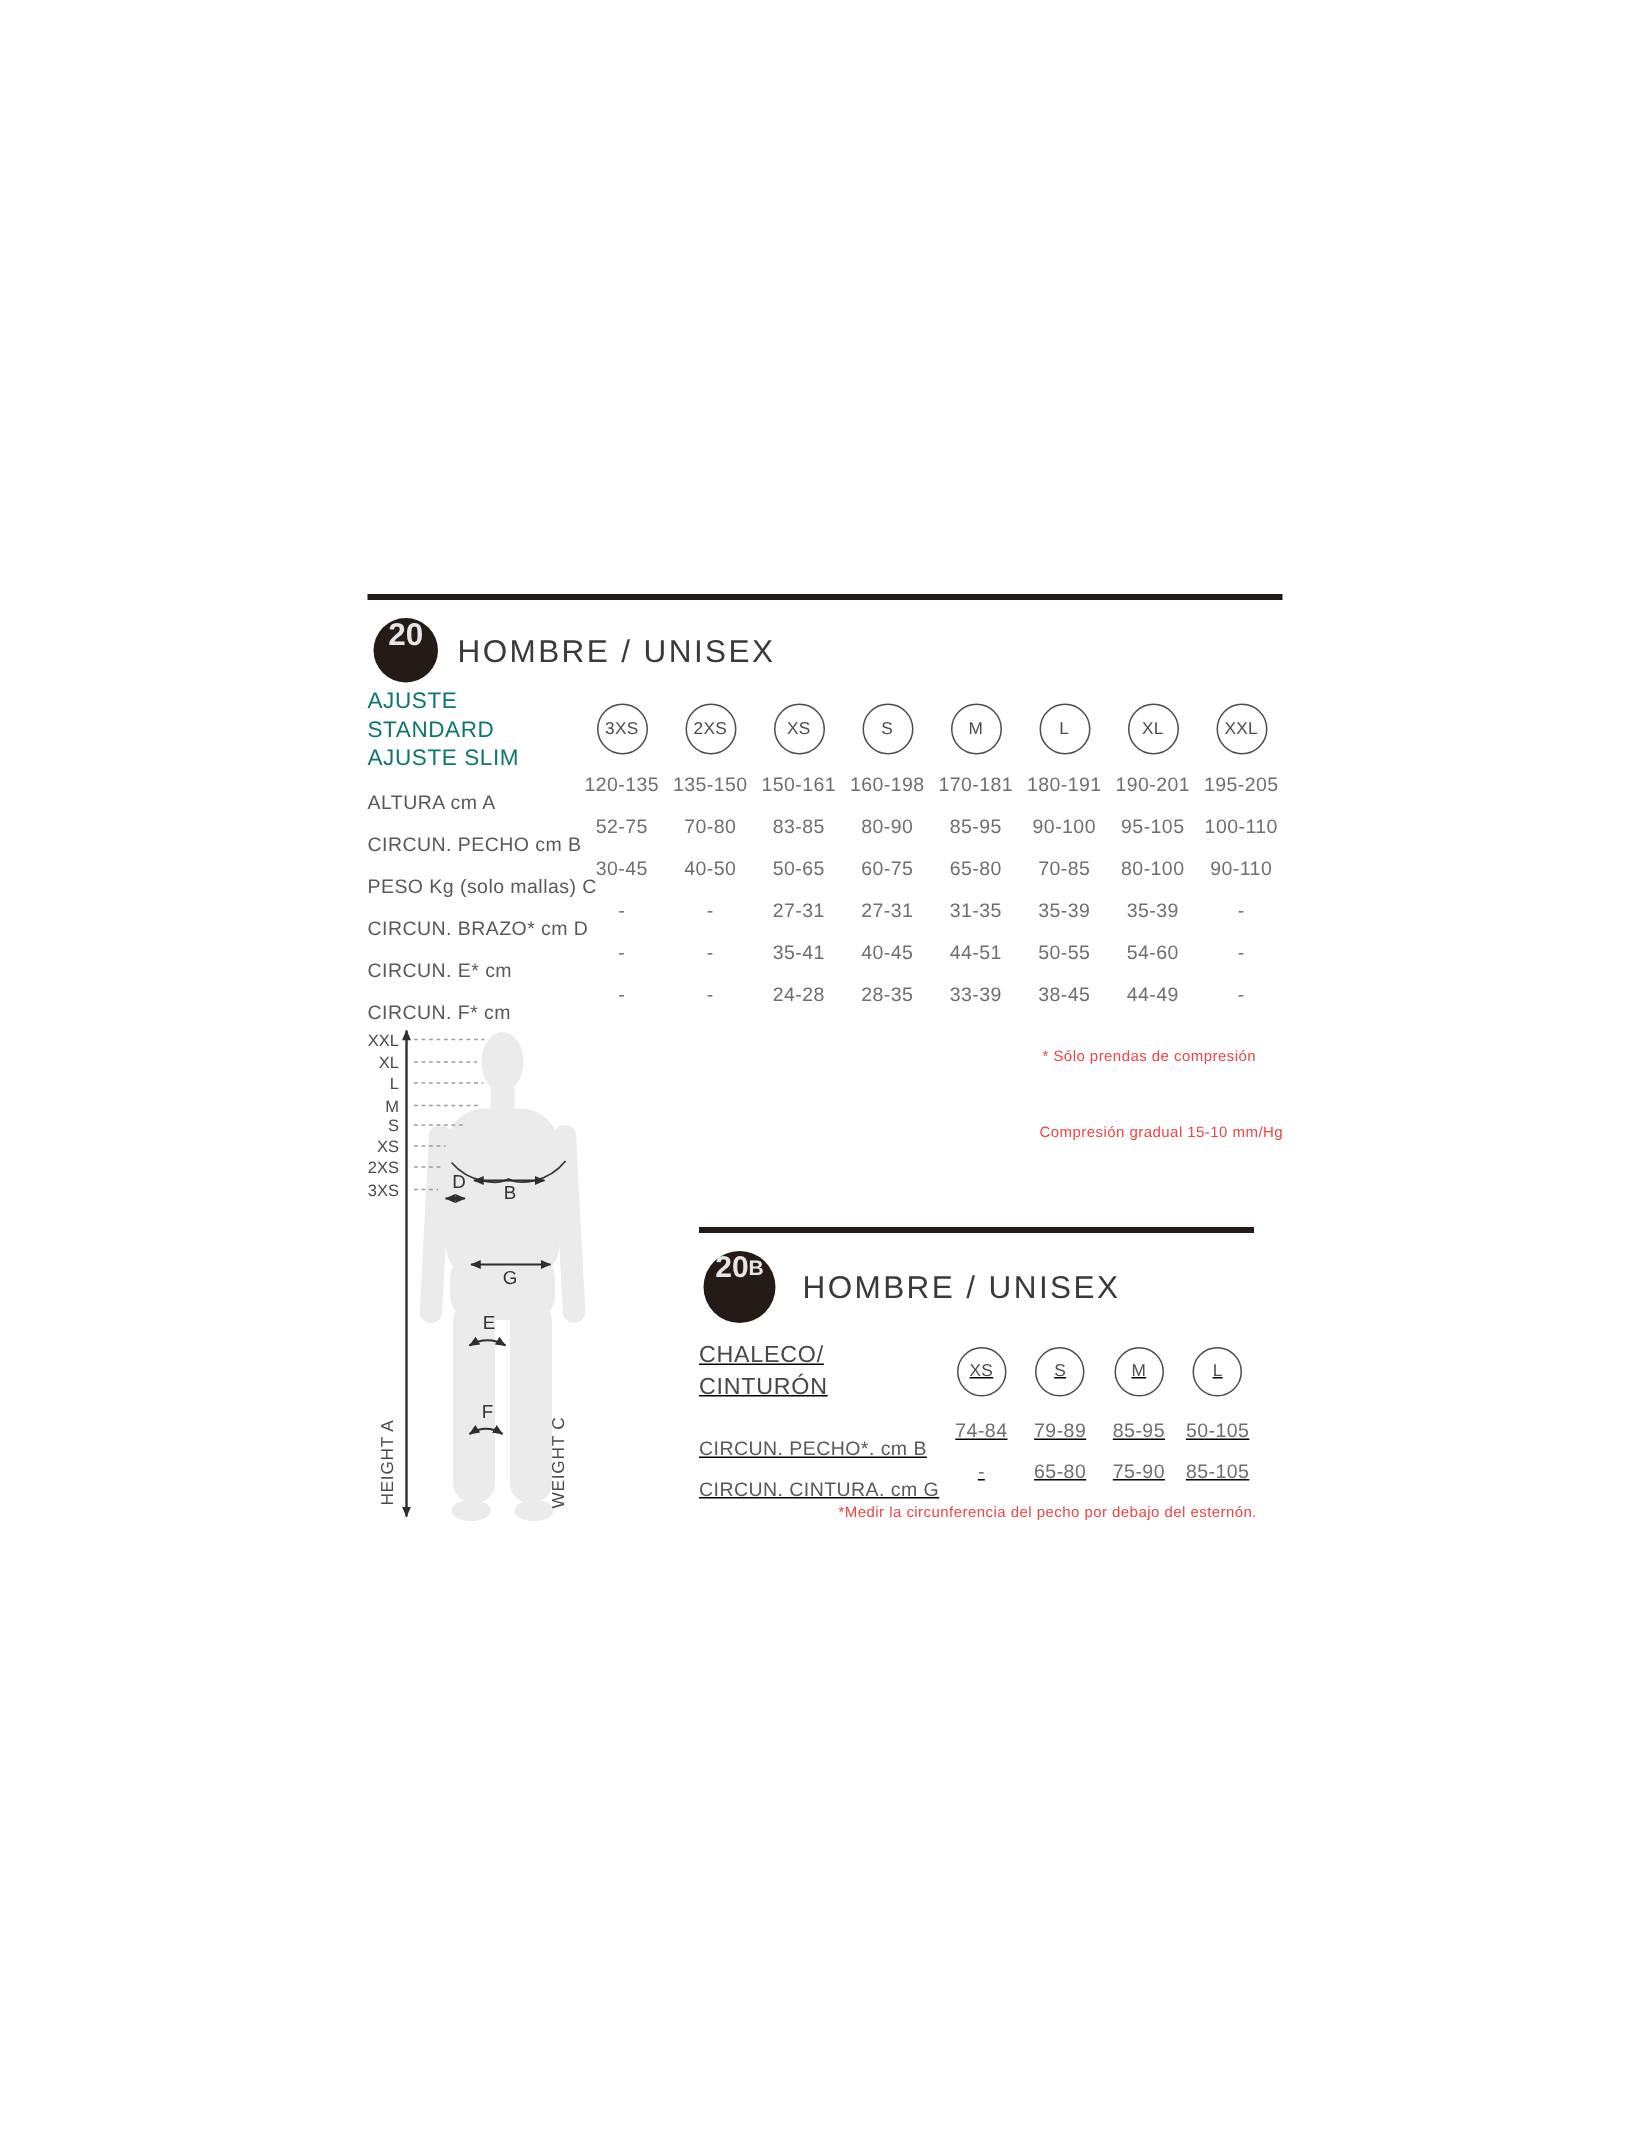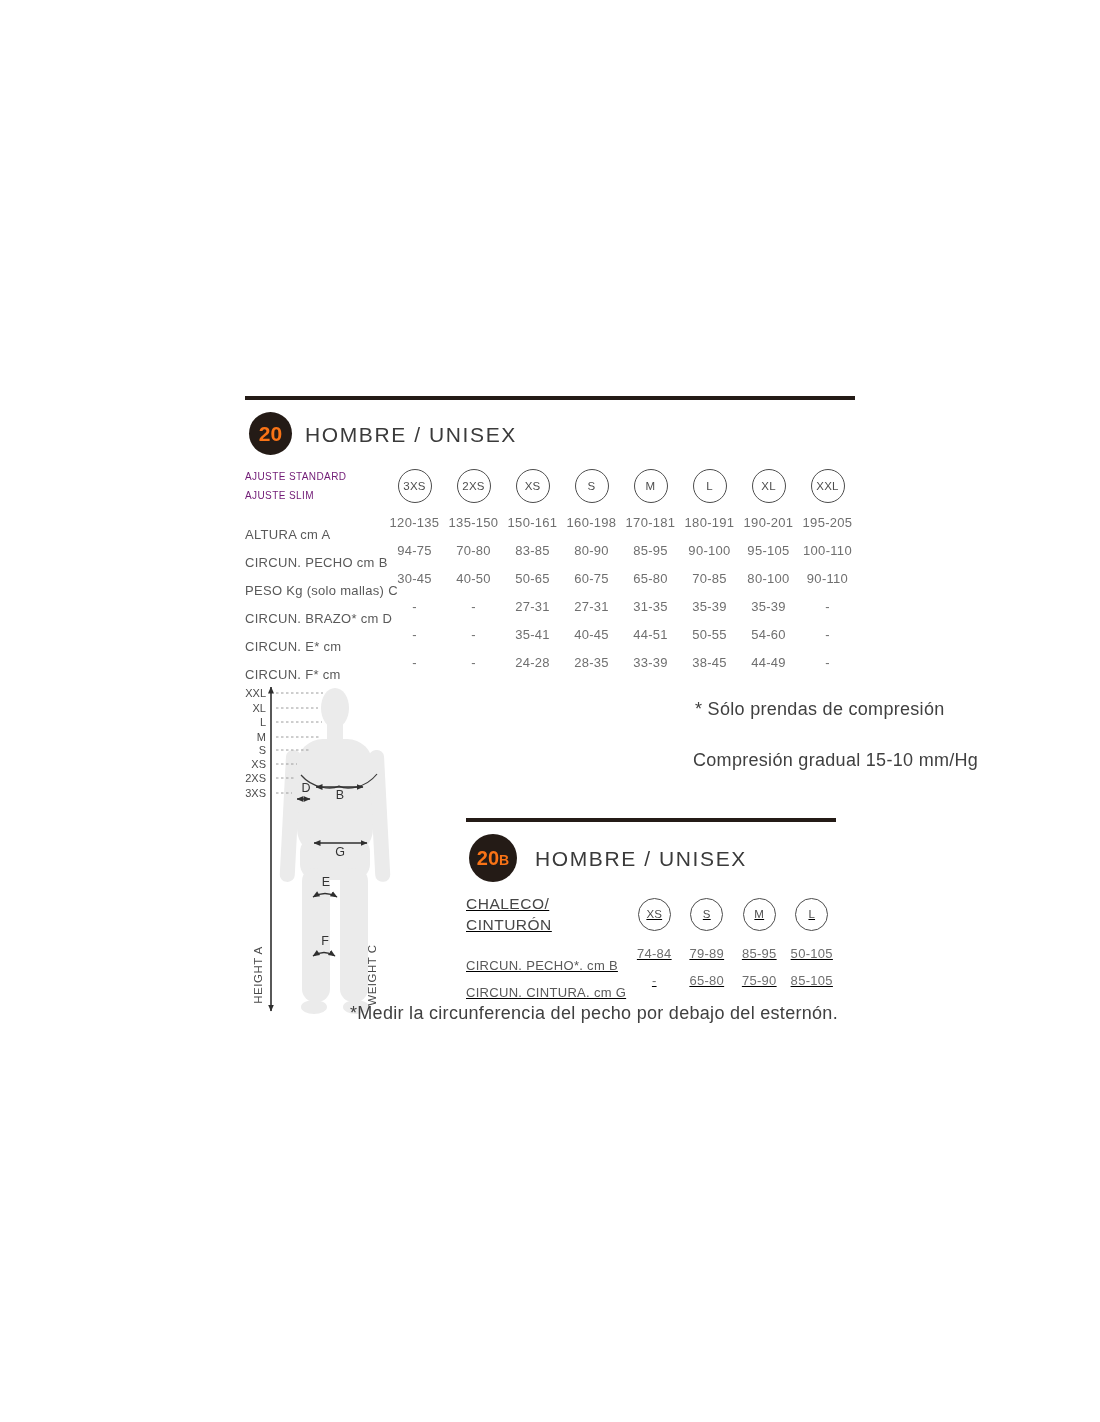--- a/index.html
+++ b/index.html
@@ -1,39 +1,39 @@
 <!DOCTYPE html>
 <html><head>
 <meta charset="utf-8">
 <style>
   html,body{margin:0;padding:0;background:#fff;}
   .canvas{position:relative;width:1100px;height:1422px;background:#ffffff;overflow:hidden;
           font-family:"Liberation Sans",sans-serif;}
   .abs{position:absolute;}
   .bar{background:#241b16;height:4px;}
-  .badge{background:#241b16;color:#f97316;border-radius:50%;display:flex;align-items:center;
+  .badge{background:#241b16;color:#e5e5e5;border-radius:50%;display:flex;
          justify-content:center;font-weight:bold;}
   .badge .suffix{font-size:14px;font-weight:bold;margin-top:3px;}
   .sec-title{font-size:21px;color:#3a3a3a;letter-spacing:1.6px;white-space:nowrap;}
   
   .t20{position:absolute;left:245px;top:464px;width:612px;display:grid;
        grid-template-columns:140px repeat(8,59px);grid-template-rows:44px repeat(6,28px);}
   .t20b{position:absolute;left:466px;top:888px;width:372px;display:grid;
         grid-template-columns:162px repeat(4,52.5px);grid-template-rows:52px repeat(2,27px);text-decoration:underline;}
   .cell{display:flex;align-items:center;}
   .cc{justify-content:center;}
-  .fit{font-size:10px;color:#701a75;line-height:19px;letter-spacing:0.4px;}
+  .fit{font-size:15px;color:#0f766e;line-height:19px;letter-spacing:0.4px;}
   .prod{font-size:15.5px;color:#474747;line-height:21px;letter-spacing:0.5px;}
   .lbl{font-size:13px;color:#595959;letter-spacing:0.3px;white-space:nowrap;margin-top:24px;}
   .val{font-size:13px;color:#6f6f6f;justify-content:center;letter-spacing:0.3px;}
   .size-circle{width:34px;height:34px;border:1.6px solid #4d4d4d;border-radius:50%;
                display:flex;align-items:center;justify-content:center;font-size:11.5px;
                color:#4d4d4d;letter-spacing:0.2px;box-sizing:border-box;}
   .size-circle.sm{width:33px;height:33px;}
-  .note{font-size:18px;color:#404040;letter-spacing:0.3px;white-space:nowrap;}
+  .note{font-size:10px;color:#ef4444;letter-spacing:0.3px;white-space:nowrap;}
   svg text{font-family:"Liberation Sans",sans-serif;}
 </style>
 </head>
 <body>
 
 <div class="canvas">
 
   <div class="abs bar" style="left:245px;top:396px;width:610px;"></div>
 
   <div class="abs badge" style="left:249px;top:412px;width:43px;height:43px;font-size:21px;">
@@ -78,21 +78,21 @@
     <div class="cell val">120-135</div>
     <div class="cell val">135-150</div>
     <div class="cell val">150-161</div>
     <div class="cell val">160-198</div>
     <div class="cell val">170-181</div>
     <div class="cell val">180-191</div>
     <div class="cell val">190-201</div>
     <div class="cell val">195-205</div>
 
     <div class="cell lbl">CIRCUN. PECHO cm B</div>
-    <div class="cell val">94-75</div>
+    <div class="cell val">52-75</div>
     <div class="cell val">70-80</div>
     <div class="cell val">83-85</div>
     <div class="cell val">80-90</div>
     <div class="cell val">85-95</div>
     <div class="cell val">90-100</div>
     <div class="cell val">95-105</div>
     <div class="cell val">100-110</div>
 
     <div class="cell lbl">PESO Kg (solo mallas) C</div>
     <div class="cell val">30-45</div>

